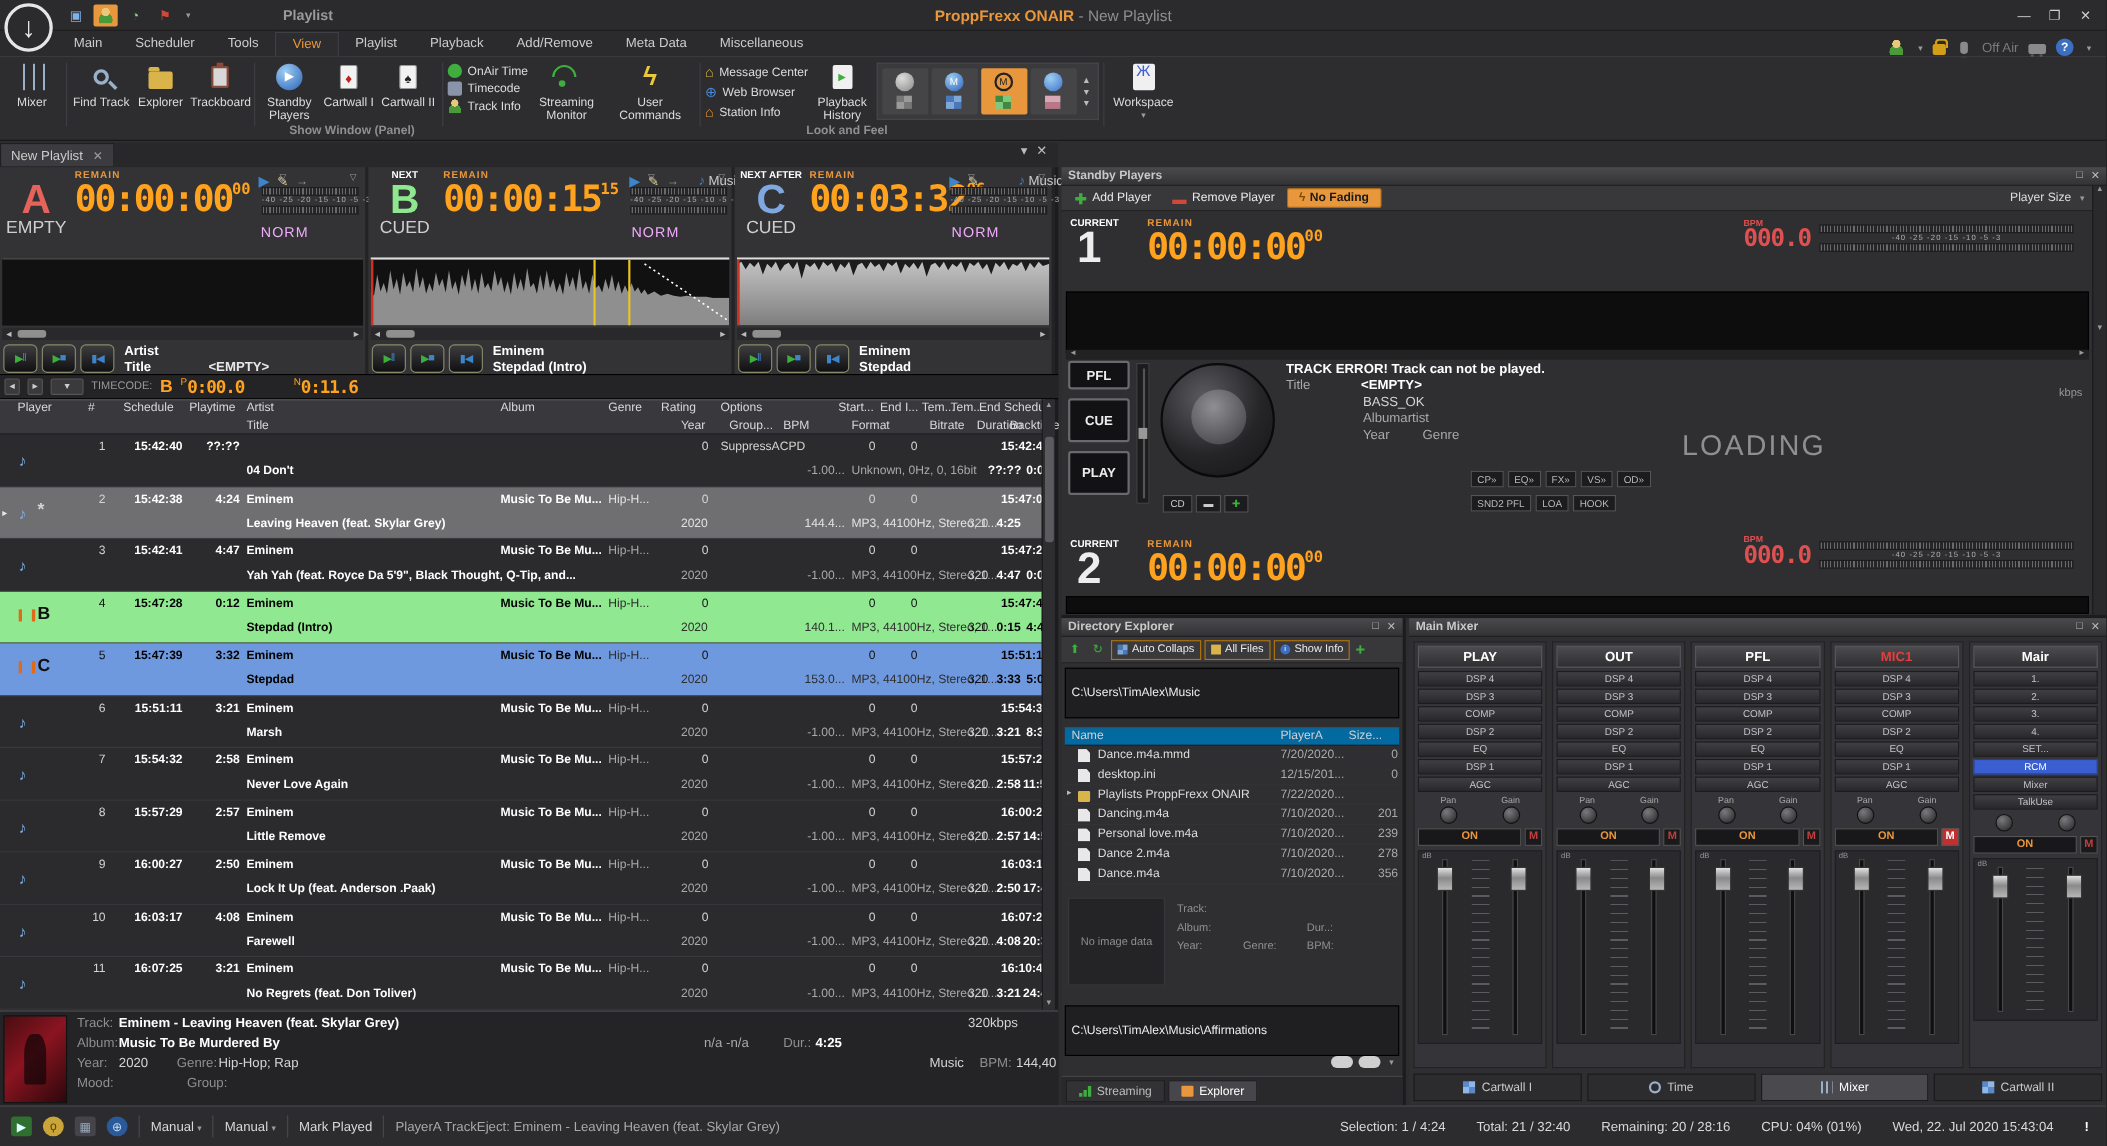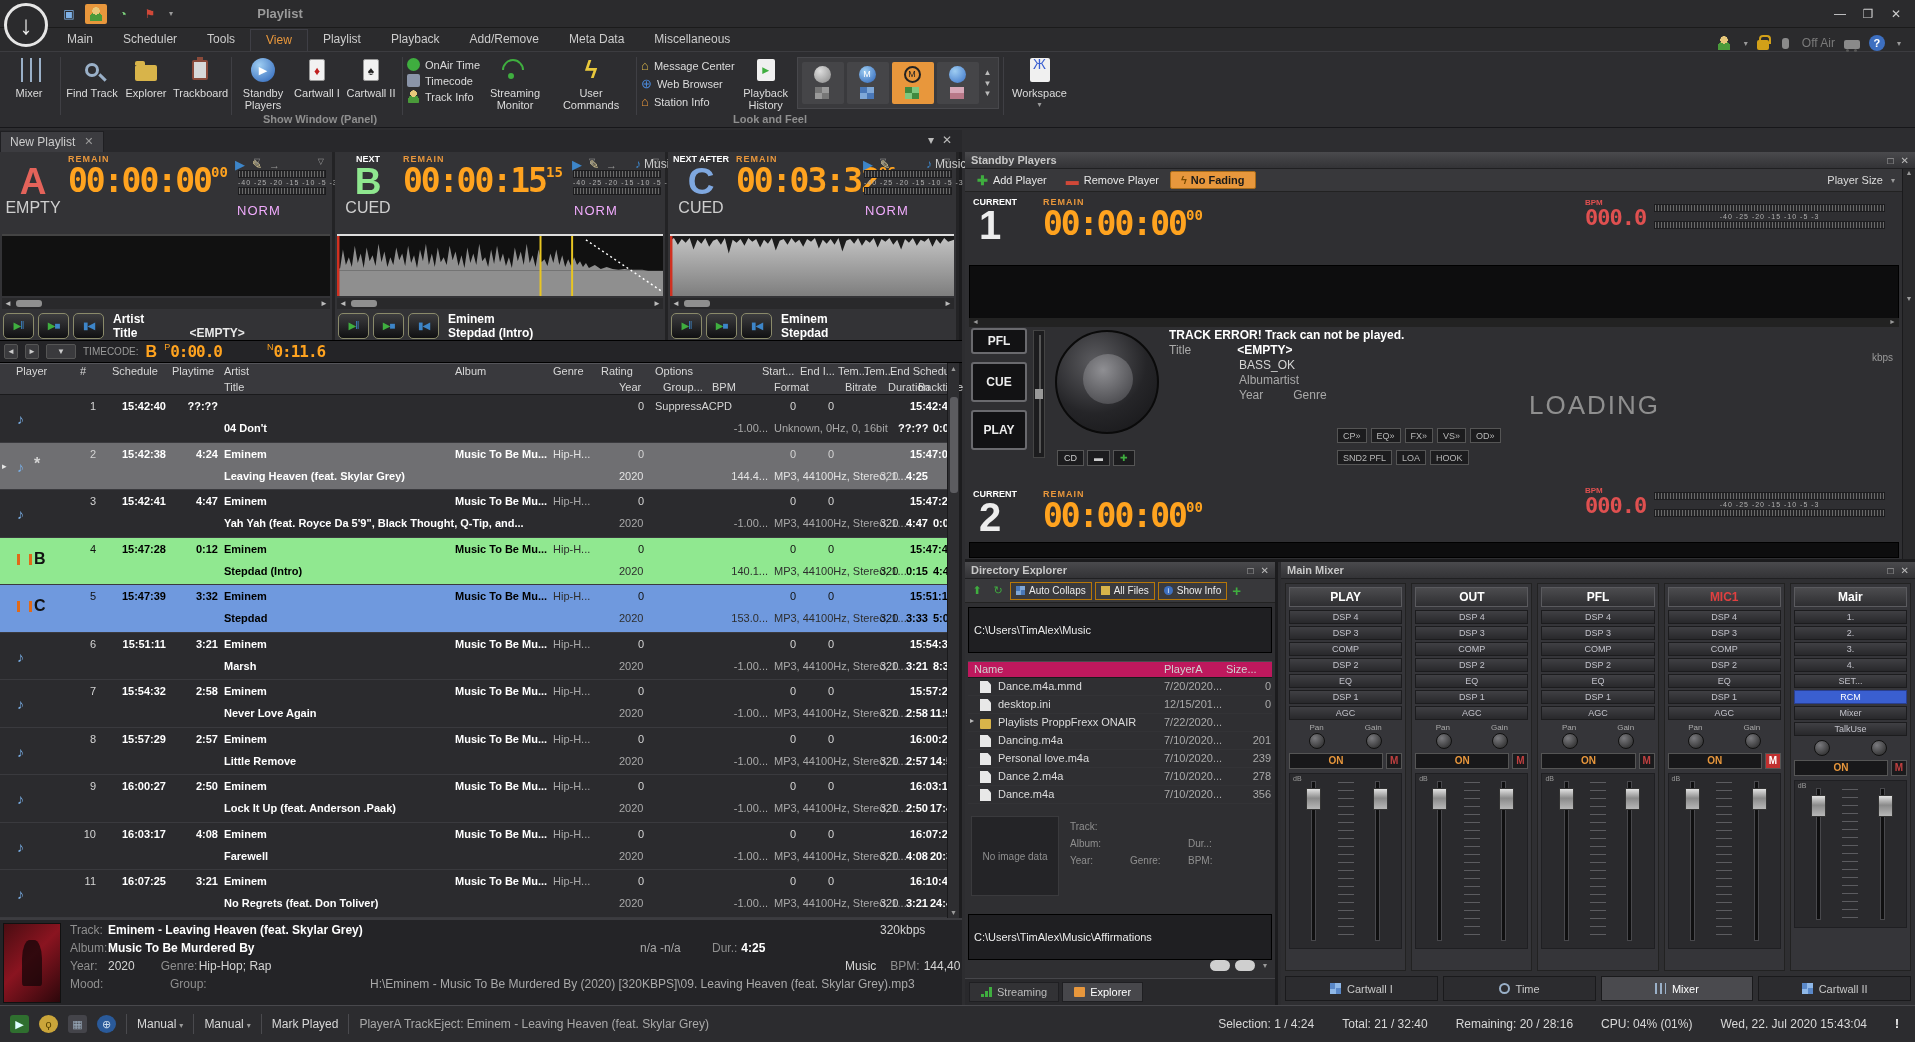--- a/index.html
+++ b/index.html
@@ -65,21 +65,21 @@
 .g3 .sph{background:#e8973c;border:2px solid #222;color:#222;line-height:13px}
 .g4 .sph{background:radial-gradient(circle at 35% 30%,#9ecdf2,#3a72c8)}
 .gtile .sq{position:absolute;left:13px;bottom:5px;width:14px;height:12px}
 .g1 .sq{background:conic-gradient(#9a9a9a 25%,#777 0 50%,#9a9a9a 0 75%,#777 0)}
 .g2 .sq{background:conic-gradient(#7fa8d8 25%,#4a78b8 0 50%,#7fa8d8 0 75%,#4a78b8 0)}
 .g3 .sq{background:conic-gradient(#7fc87f 25%,#3f8a3f 0 50%,#7fc87f 0 75%,#3f8a3f 0)}
 .g4 .sq{background:conic-gradient(#d8a8b8 25%,#b87888 0 75%,#d8a8b8 0)}
 .garr{display:flex;flex-direction:column;justify-content:space-between;padding:6px 2px;color:#bbb;font-size:8px}
 .glabel{position:absolute;top:61px;font-size:11px;font-weight:bold;color:#8f8f8f;text-align:center}
 
-.doctabs{position:absolute;left:0;top:130px;width:962px;height:22px;background:#28282b;display:flex;align-items:center}
+.doctabs{position:absolute;left:0;top:130px;width:962px;height:22px;background:#28282b;display:flex;align-items:flex-start}
 .dtab{background:#3c3c40;color:#cccccc;padding:3px 9px;font-size:12px;display:flex;gap:9px;align-items:center;border:1px solid #1f1f22;border-bottom:none}
 .dtab .x{color:#9a9a9a;font-size:11px}
 .dtabbtns{margin-left:auto;display:flex;gap:8px;padding:0 10px 3px;color:#bbb}
 
 .plpanel{position:absolute;left:0;top:152px;width:962px;height:853px;background:#2a2a2d;border-right:3px solid #1c1c1e}
 .players{position:absolute;left:0;top:0;height:188px;display:flex}
 .player{position:relative;background:#333336;border-right:3px solid #232325}
 .pA{width:335px}.pB{width:333px}.pC{width:291px}
 .plet{position:absolute;left:2px;top:2px;width:62px;text-align:center}
 .plet .ptop{font-size:9px;font-weight:bold;color:#fff;height:11px;white-space:nowrap}
@@ -211,21 +211,21 @@
 .explorer{position:absolute;left:965px;top:562px;width:313px;height:443px;background:#2f2f32;border-right:3px solid #1c1c1e}
 .extb{height:24px;background:#38383b;border-bottom:1px solid #222;display:flex;align-items:center;gap:3px;padding:0 3px}
 .echip{width:18px;height:16px;display:flex;align-items:center;justify-content:center;font-size:11px;color:#3fae3f}
 .xbtn{height:18px;border:1px solid #b77708;background:#3a3a3d;color:#ececec;font-size:10px;display:flex;align-items:center;gap:4px;padding:0 5px}
 .xbi{width:9px;height:9px;display:inline-block}
 .xbi1{background:conic-gradient(#7fa8d8 25%,#4a78b8 0 50%,#7fa8d8 0 75%,#4a78b8 0)}
 .xbi2{background:#d8b44a}
 .xbi3{background:#3d6fc0;border-radius:50%;color:#fff;font-size:7px;text-align:center;line-height:9px}
 .xplus{color:#3fae3f;font-weight:bold;font-size:15px;margin-left:2px}
 .pathrow{margin:4px 3px 0;background:#1f1f22;border:1px solid #000;color:#ececec;font-size:11px;padding:16px 5px;white-space:nowrap;overflow:hidden}
-.fhead{margin:8px 3px 0;height:17px;border-top:1px solid #49494d;border-bottom:1px solid #1a1a1c;background:#be185d;font-size:11px;color:#d0d0d0;position:relative}
+.fhead{margin:8px 3px 0;height:17px;border-top:1px solid #49494d;border-bottom:1px solid #1a1a1c;background:#0369a1;font-size:11px;color:#d0d0d0;position:relative}
 .fhead span{position:absolute;top:1px}
 .files{margin:0 3px;font-size:11px}
 .frow{position:relative;height:18px;border-bottom:1px solid #333336;color:#dcdcdc}
 .frow span{position:absolute;top:2px;white-space:nowrap}
 .fexp{left:2px;font-size:8px;color:#bbb}
 .fic{left:12px;top:3px!important;width:11px;height:12px}
 .fic[data-icon="file"]{background:#e8e8e8;clip-path:polygon(0 0,70% 0,100% 30%,100% 100%,0 100%)}
 .fic[data-icon="folder"]{background:#d8b44a;height:10px;margin-top:2px;border-radius:1px}
 .fname{left:30px}.fmod{left:196px;color:#a9a9a9}.fsize{left:255px;width:48px;text-align:right;color:#a9a9a9}
 .einfo{position:relative;margin:10px 3px 0;height:96px;font-size:10px}
@@ -293,20 +293,21 @@
     <div class="qat">
       <span class="qicon q-win">▣</span>
       <span class="qicon sel">
           <span class="i-user tbi"></span>
         </span>
       <span class="qicon q-clock">◔</span>
       <span class="qicon q-flag">⚑</span>
       <span class="scaret">▾</span>
     </div>
     <div class="ctx-title">Playlist</div>
+    <div class="main-title"><span class="brand">ProppFrexx ONAIR</span><span class="docn"> - New Playlist</span></div>
     <div class="winbtns">
       <span class="winbtn">—</span>
       <span class="winbtn">❐</span>
       <span class="winbtn">✕</span>
     </div>
   </div>
 
   <div class="tabbar">
     <div style="display:flex">
 
@@ -926,21 +927,20 @@
     <div class="nowp">
       <div class="npart"></div>
       <div class="npl" style="top:3px"><span class="nplab">Track:</span><span class="npv">Eminem - Leaving Heaven (feat. Skylar Grey)</span></div>
       <div class="npl" style="top:21px"><span class="nplab">Album:</span><span class="npv">Music To Be Murdered By</span></div>
       <div class="npl" style="top:3px;left:880px">320kbps</div>
       <div class="npl dim" style="top:21px;left:640px">n/a -n/a</div>
       <div class="npl" style="top:21px;left:712px"><span class="nplab" style="min-width:0;margin-right:4px">Dur.:</span><span class="npv">4:25</span></div>
       <div class="npl" style="top:39px"><span class="nplab">Year:</span><span>2020</span><span class="nplab" style="margin-left:26px">Genre:</span><span>Hip-Hop; Rap</span></div>
       <div class="npl" style="top:39px;left:845px"><span>Music</span><span class="nplab" style="min-width:0;margin:0 4px 0 14px">BPM:</span><span>144,40</span></div>
       <div class="npl" style="top:57px"><span class="nplab">Mood:</span><span class="nplab" style="margin-left:62px">Group:</span></div>
-      <div class="npl dim" style="top:57px;left:370px;width:585px;overflow:hidden">H:\Eminem - Music To Be Murdered By (2020) [320KBPS]\09. Leaving Heaven (feat. Skylar Grey).mp3</div>
     </div>
   </div>
 
   <div class="standby">
     <div class="phead">
         <span>Standby Players</span>
         <span class="phico">
           <span>□</span>
           <span>✕</span>
         </span>

